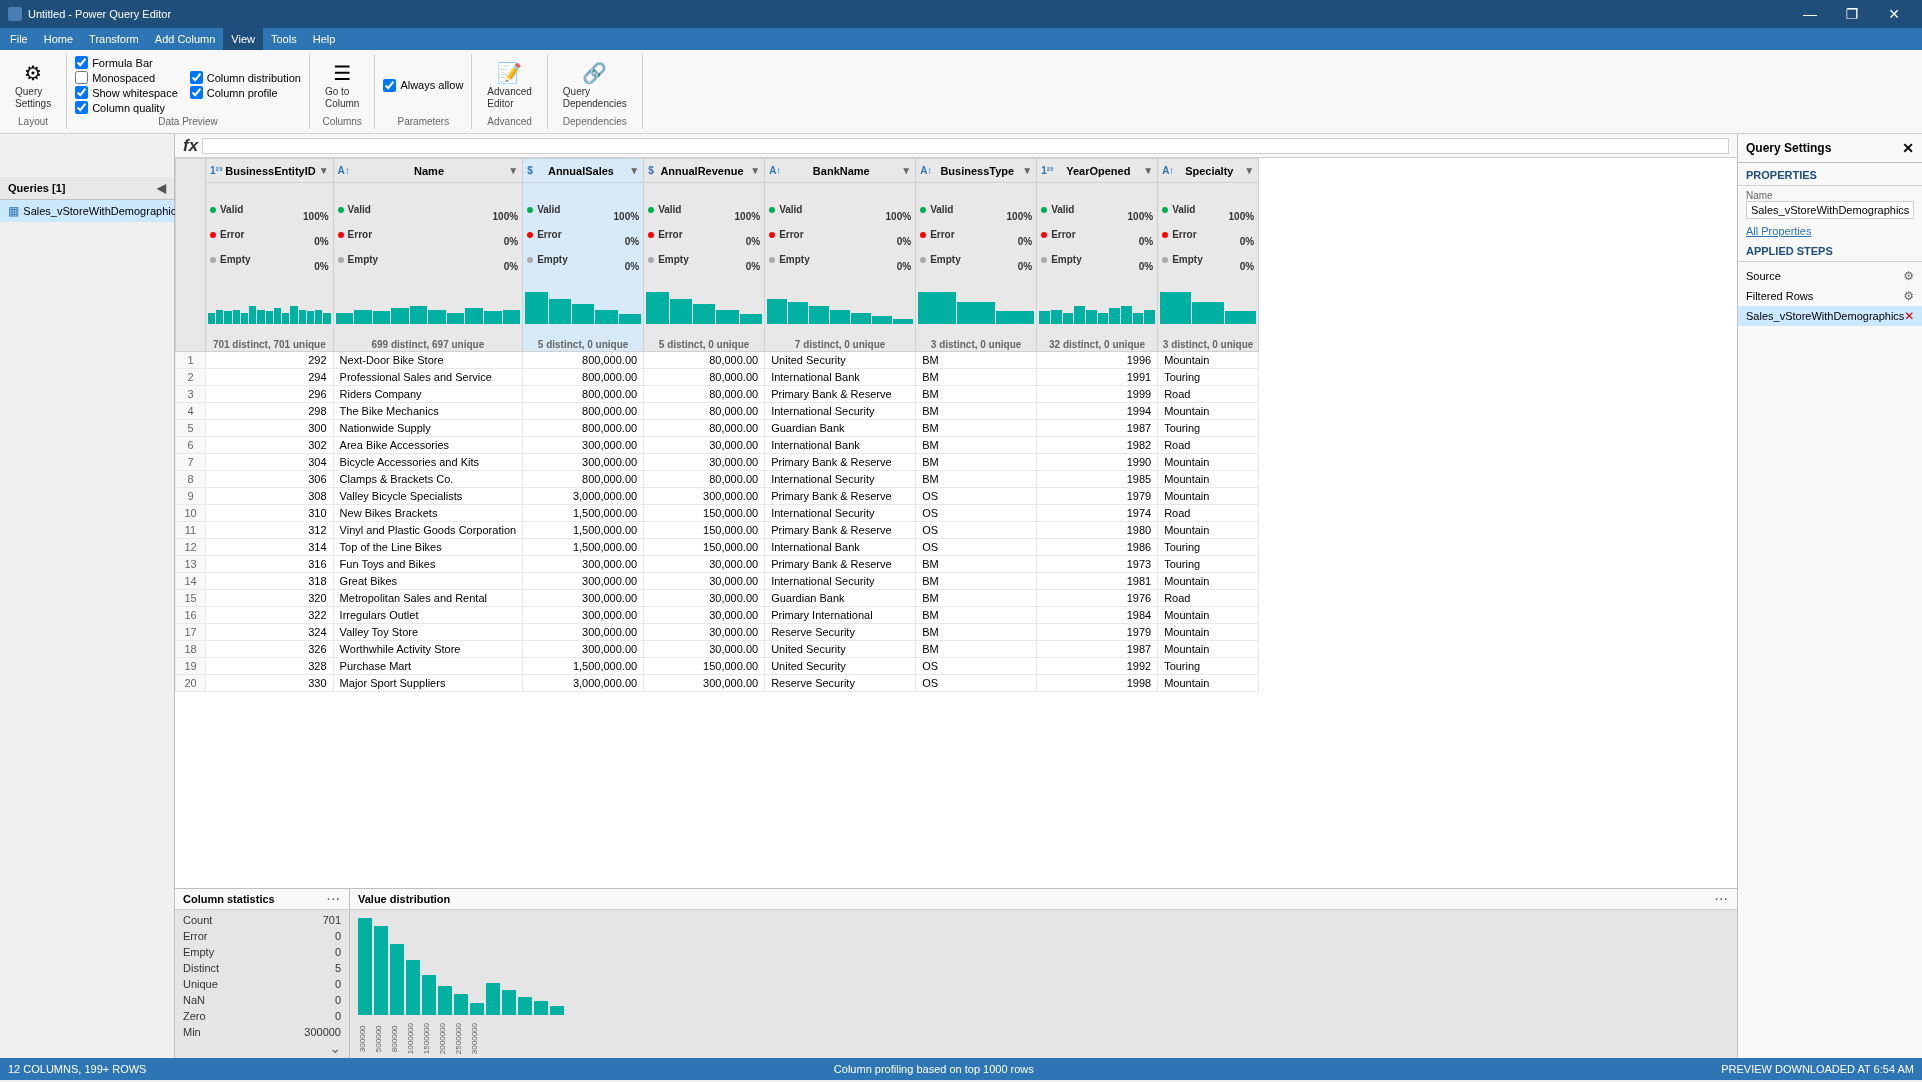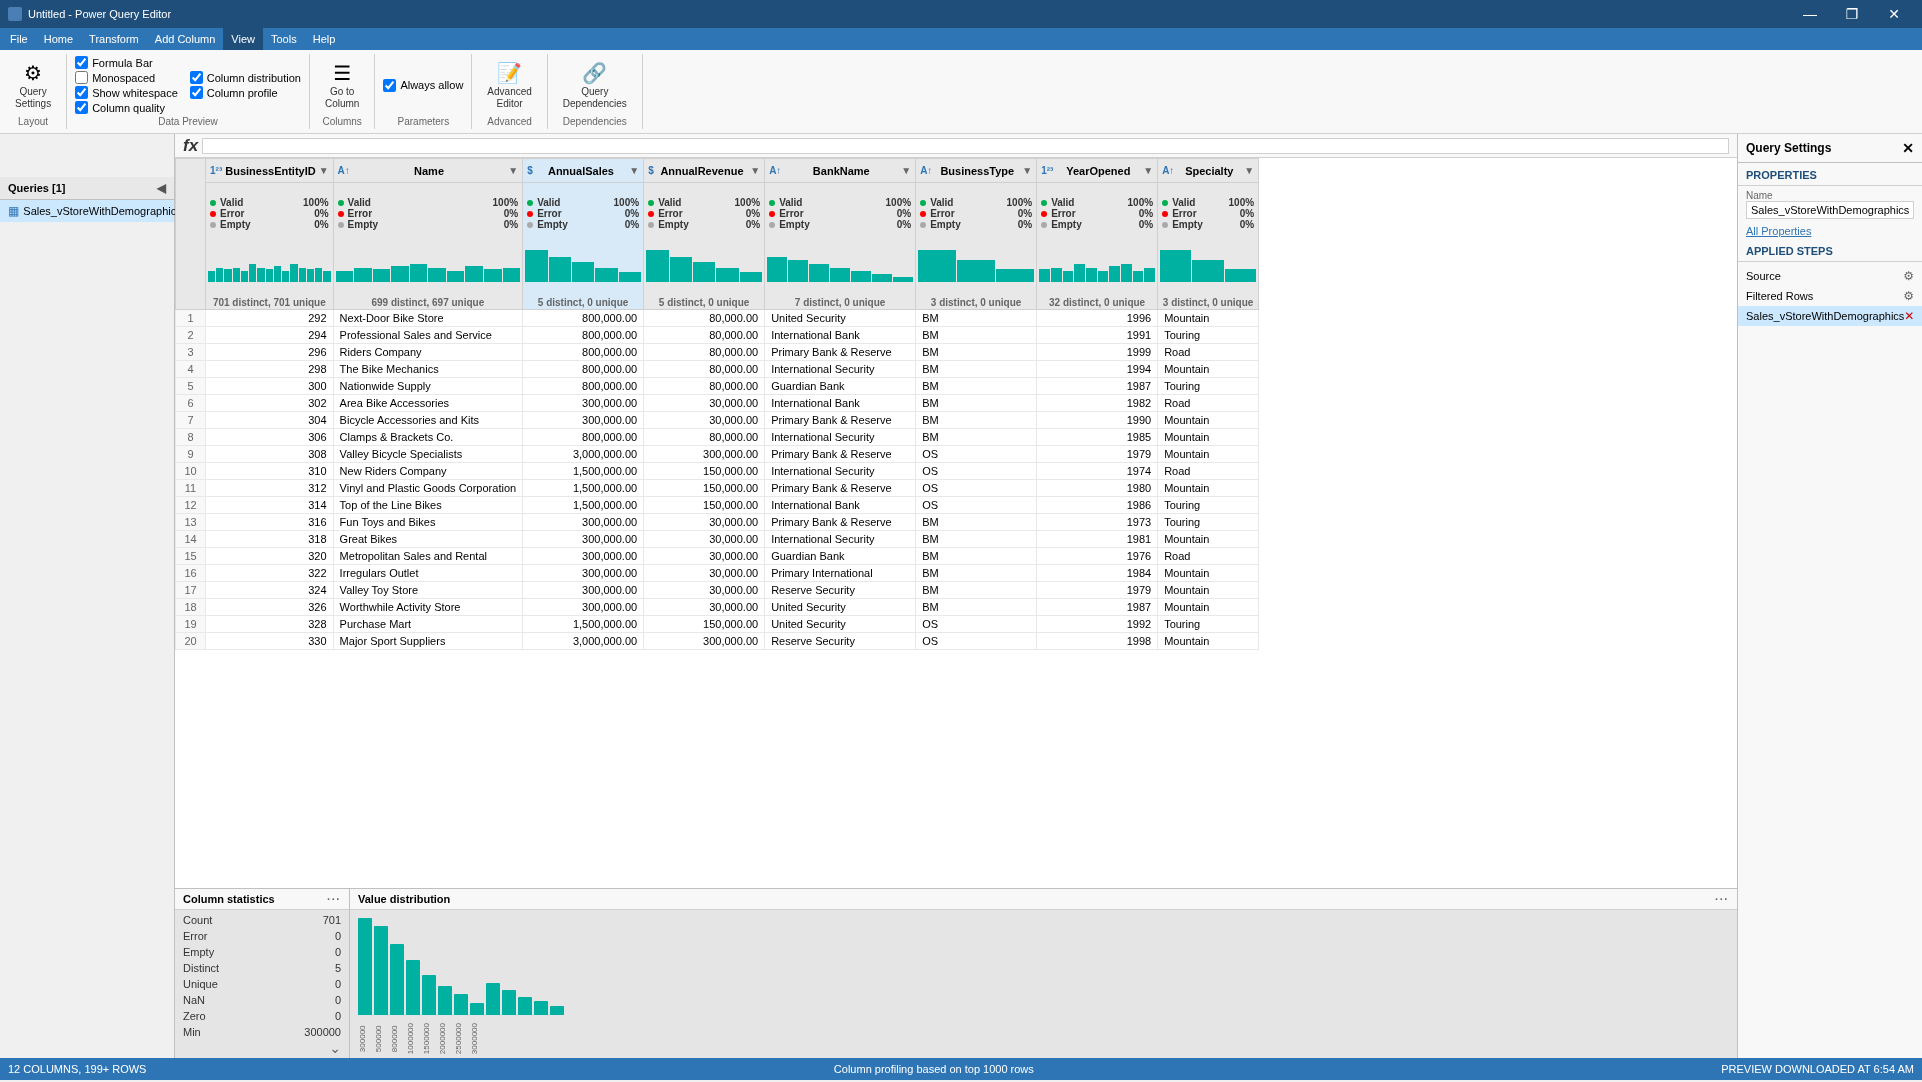--- a/index.html
+++ b/index.html
@@ -18,21 +18,21 @@
     .menu-item:hover, .menu-item.active { background: #1e4e79; }
 
     
     .ribbon { background: #f8f8f8; border-bottom: 1px solid #d0d0d0; display: flex; flex-direction: column; }
     .ribbon-content { display: flex; align-items: stretch; padding: 4px 0; min-height: 72px; }
     .ribbon-group { display: flex; flex-direction: column; padding: 2px 8px; border-right: 1px solid #d0d0d0; min-width: 60px; }
     .ribbon-group-label { font-size: 10px; color: #666; text-align: center; margin-top: auto; padding-top: 2px; }
     .ribbon-group-content { display: flex; align-items: center; gap: 4px; flex: 1; }
     .ribbon-btn { display: flex; flex-direction: column; align-items: center; justify-content: center; padding: 2px 6px; cursor: pointer; border: 1px solid transparent; border-radius: 2px; min-width: 40px; height: 56px; }
     .ribbon-btn-icon { width: 32px; height: 32px; display: flex; align-items: center; justify-content: center; font-size: 20px; }
-    .ribbon-btn-label { font-size: 10px; color: #333; text-align: center; line-height: 1.2; }
+    .ribbon-btn-label { font-size: 10px; color: #333; line-height: 1.2; }
     .ribbon-checkbox-row { display: flex; align-items: center; gap: 4px; font-size: 11px; cursor: pointer; }
     .ribbon-checkbox-row input { cursor: pointer; }
 
     
     .main-area { display: flex; height: calc(1082px - 28px - 22px - 86px - 22px); }
 
     
     .left-panel { width: 175px; background: #f0f0f0; border-right: 1px solid #c0c0c0; display: flex; flex-direction: column; }
     .queries-header { padding: 4px 8px; font-size: 11px; font-weight: bold; display: flex; justify-content: space-between; align-items: center; border-bottom: 1px solid #c0c0c0; background: #e8e8e8; margin-top: 43px; }
     .collapse-btn { cursor: pointer; font-size: 12px; color: #555; }
@@ -59,21 +59,21 @@
     .col-header-type { font-size: 10px; color: #2e75b6; }
     .col-header-name { flex: 1; font-weight: bold; font-size: 11px; }
     .col-header-menu { cursor: pointer; color: #666; font-size: 10px; }
     .col-stats { padding: 2px 4px; font-size: 10px; }
     .stat-row { display: flex; gap: 4px; align-items: center; }
     .stat-dot { width: 6px; height: 6px; border-radius: 50%; display: inline-block; }
     .stat-dot.green { background: #00b050; }
     .stat-dot.red { background: #ff0000; }
     .stat-dot.gray { background: #aaaaaa; }
     .stat-label { color: #333; }
-    .stat-value { color: #333; margin-left: auto; }
+    .stat-value { color: #333; margin-left: auto; margin-top: 14px; }
     .col-chart { height: 40px; padding: 2px; display: flex; align-items: flex-end; gap: 1px; }
     .chart-bar { background: #00b0a0; flex: 1; min-width: 2px; }
     .col-distinct { font-size: 10px; color: #666; padding: 1px 4px; text-align: center; }
     .data-table td { border: 1px solid #e8e8e8; padding: 2px 6px; white-space: nowrap; font-size: 11px; text-align: right; }
     .data-table td.text-cell { text-align: left; }
     .data-table td.row-num { background: #f8f8f8; color: #666; text-align: center; width: 30px; }
 
     
     .right-panel { width: 185px; background: #f8f8f8; border-left: 1px solid #c0c0c0; display: flex; flex-direction: column; font-size: 11px; }
     .right-panel-header { display: flex; justify-content: space-between; align-items: center; padding: 6px 8px; border-bottom: 1px solid #c0c0c0; font-weight: bold; font-size: 12px; }
@@ -641,21 +641,21 @@
                 <td>3,000,000.00</td>
                 <td>300,000.00</td>
                 <td class="text-cell">Primary Bank &amp; Reserve</td>
                 <td class="text-cell">OS</td>
                 <td>1979</td>
                 <td class="text-cell">Mountain</td>
               </tr>
               <tr>
                 <td class="row-num">10</td>
                 <td>310</td>
-                <td class="text-cell">New Riders Company</td>
+                <td class="text-cell">New Bikes Brackets</td>
                 <td>1,500,000.00</td>
                 <td>150,000.00</td>
                 <td class="text-cell">International Security</td>
                 <td class="text-cell">OS</td>
                 <td>1974</td>
                 <td class="text-cell">Road</td>
               </tr>
               <tr>
                 <td class="row-num">11</td>
                 <td>312</td>

